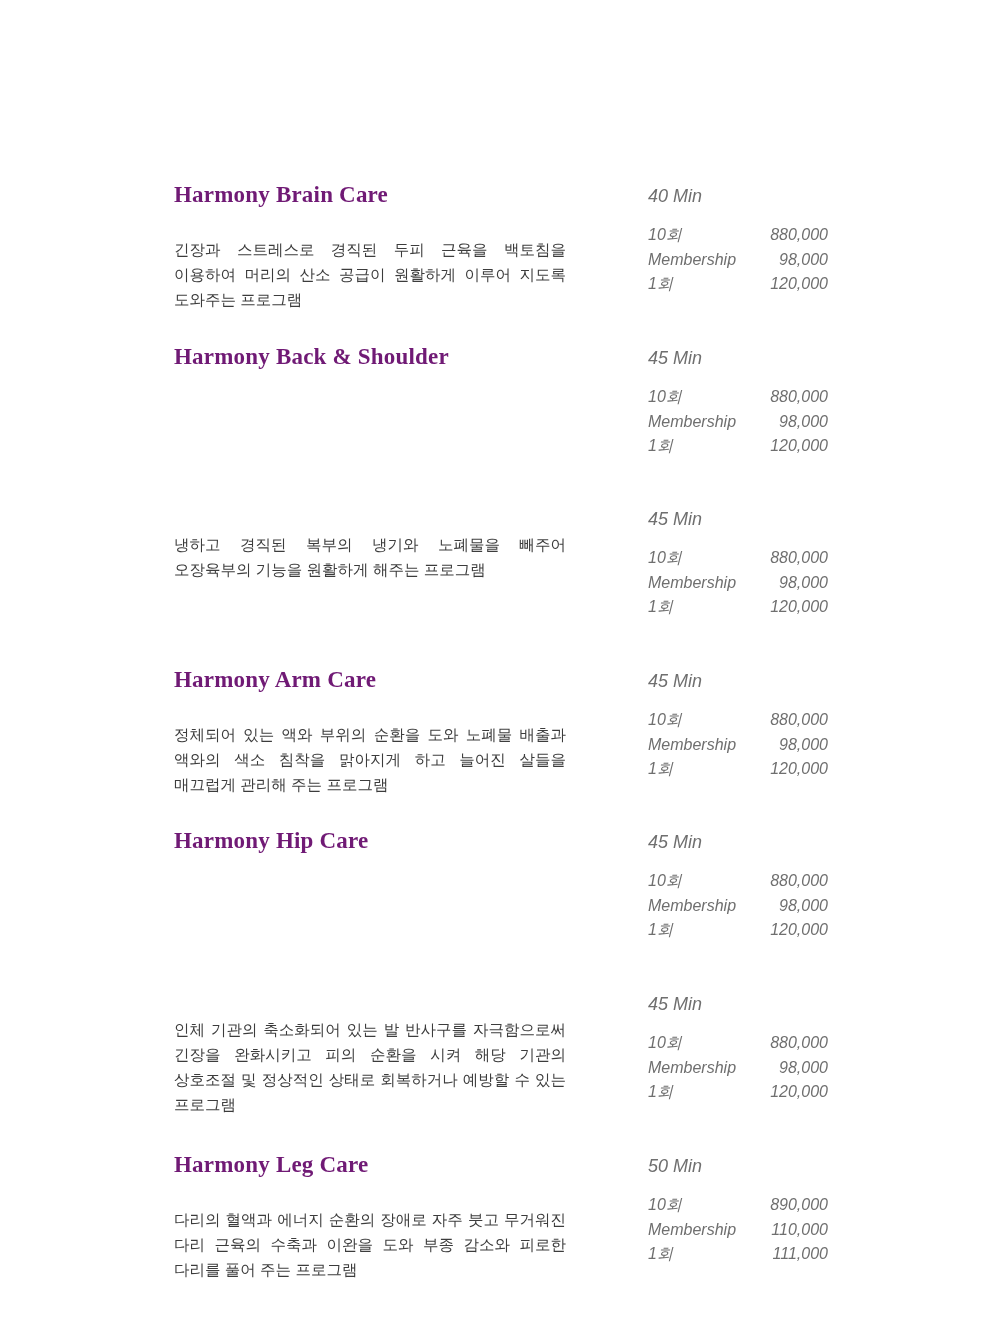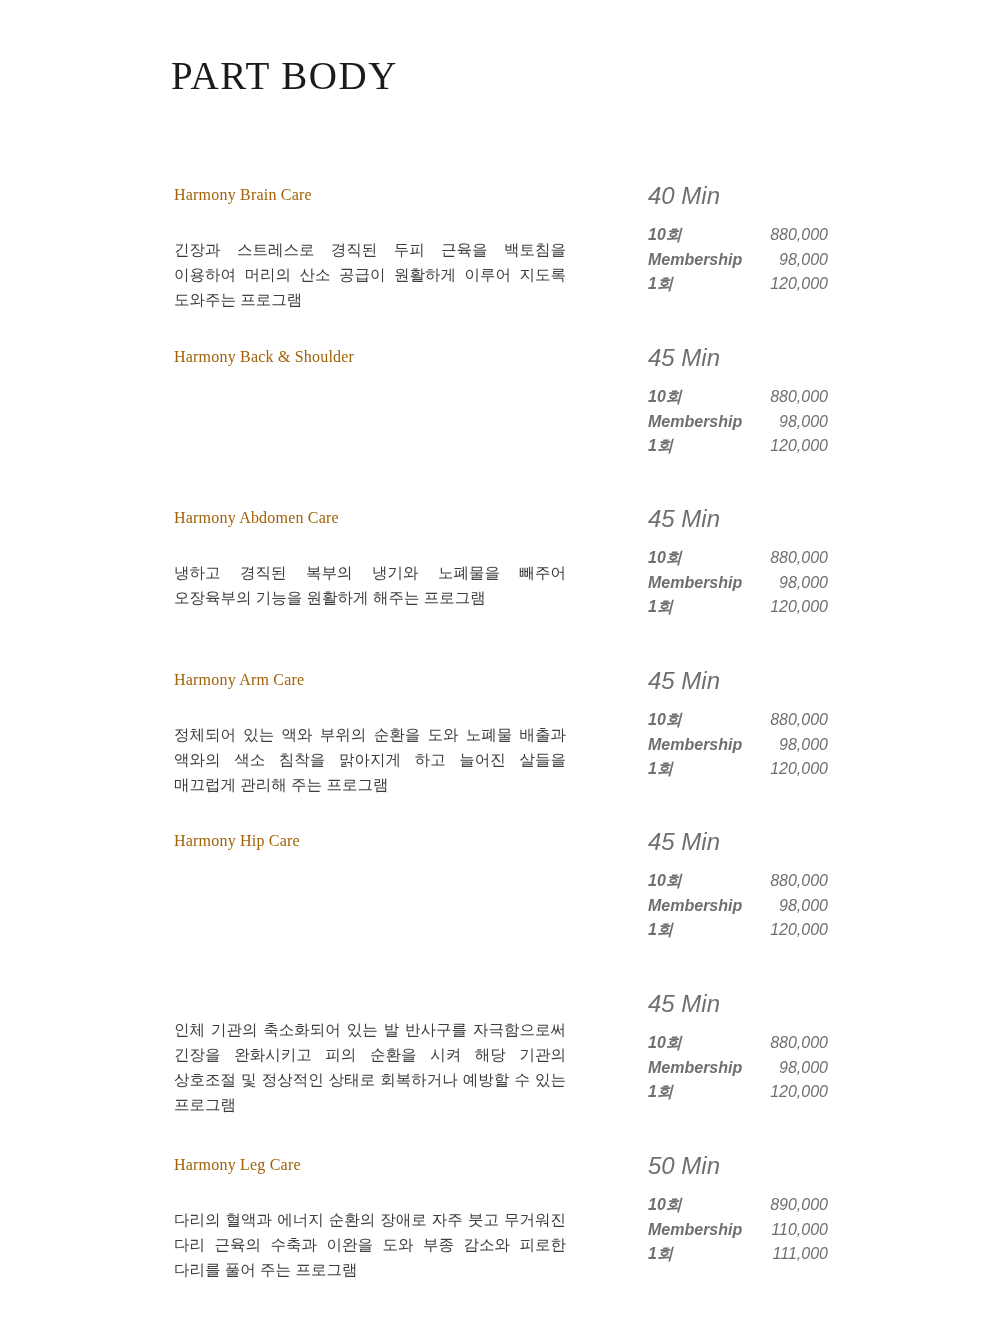--- a/index.html
+++ b/index.html
@@ -48,65 +48,64 @@
   .service:nth-of-type(6) { top: 989px; }
   .service:nth-of-type(7) { top: 1151px; }
   .left {
     position: absolute;
     left: 174px;
     top: 0;
     width: 392px;
   }
   .service-title {
     font-family: "Liberation Serif", "DejaVu Serif", serif;
-    font-weight: 400;
-    font-size: 16px;
+    font-weight: 700;
+    font-size: 23px;
     line-height: 28px;
     letter-spacing: 0.2px;
-    color: #a16207;
+    color: #701a75;
   }
   .service-desc {
     margin-top: 28px;
     font-size: 15.5px;
     line-height: 25px;
     color: #3c3c3c;
     text-align: justify;
     word-break: keep-all;
   }
   .right {
     position: absolute;
     left: 648px;
     top: 1px;
     width: 180px;
     color: #6f6f6f;
     font-style: italic;
   }
   .duration {
-    font-size: 24px;
+    font-size: 18px;
     line-height: 28px;
     color: #6f6f6f;
   }
   .price-table {
     margin-top: 13px;
   }
   .price-row {
     display: flex;
     justify-content: space-between;
     align-items: baseline;
     font-size: 16px;
     line-height: 24.5px;
   }
-  .price-label { text-align: left; font-weight: bold; }
+  .price-label { text-align: left; }
   .price-value { font-variant-numeric: tabular-nums; }
 </style>
 </head>
 <body>
 
 <div class="page">
-  <h1 class="page-title">PART BODY</h1>
   <div class="sections">
   <section class="service">
     <div class="left">
       <h2 class="service-title">Harmony Brain Care</h2>
       <p class="service-desc">긴장과 스트레스로 경직된 두피 근육을 백토침을 이용하여 머리의 산소 공급이 원활하게 이루어 지도록 도와주는 프로그램</p>
     </div>
     <div class="right">
       <div class="duration">40 Min</div>
       <div class="price-table">
         <div class="price-row">
@@ -143,21 +142,20 @@
         <div class="price-row">
           <span class="price-label">1회</span>
           <span class="price-value">120,000</span>
         </div>
       </div>
     </div>
   </section>
 
   <section class="service">
     <div class="left">
-      <h2 class="service-title">Harmony Abdomen Care</h2>
       <p class="service-desc">냉하고 경직된 복부의 냉기와 노폐물을 빼주어 오장육부의 기능을 원활하게 해주는 프로그램</p>
     </div>
     <div class="right">
       <div class="duration">45 Min</div>
       <div class="price-table">
         <div class="price-row">
           <span class="price-label">10회</span>
           <span class="price-value">880,000</span>
         </div>
         <div class="price-row">

